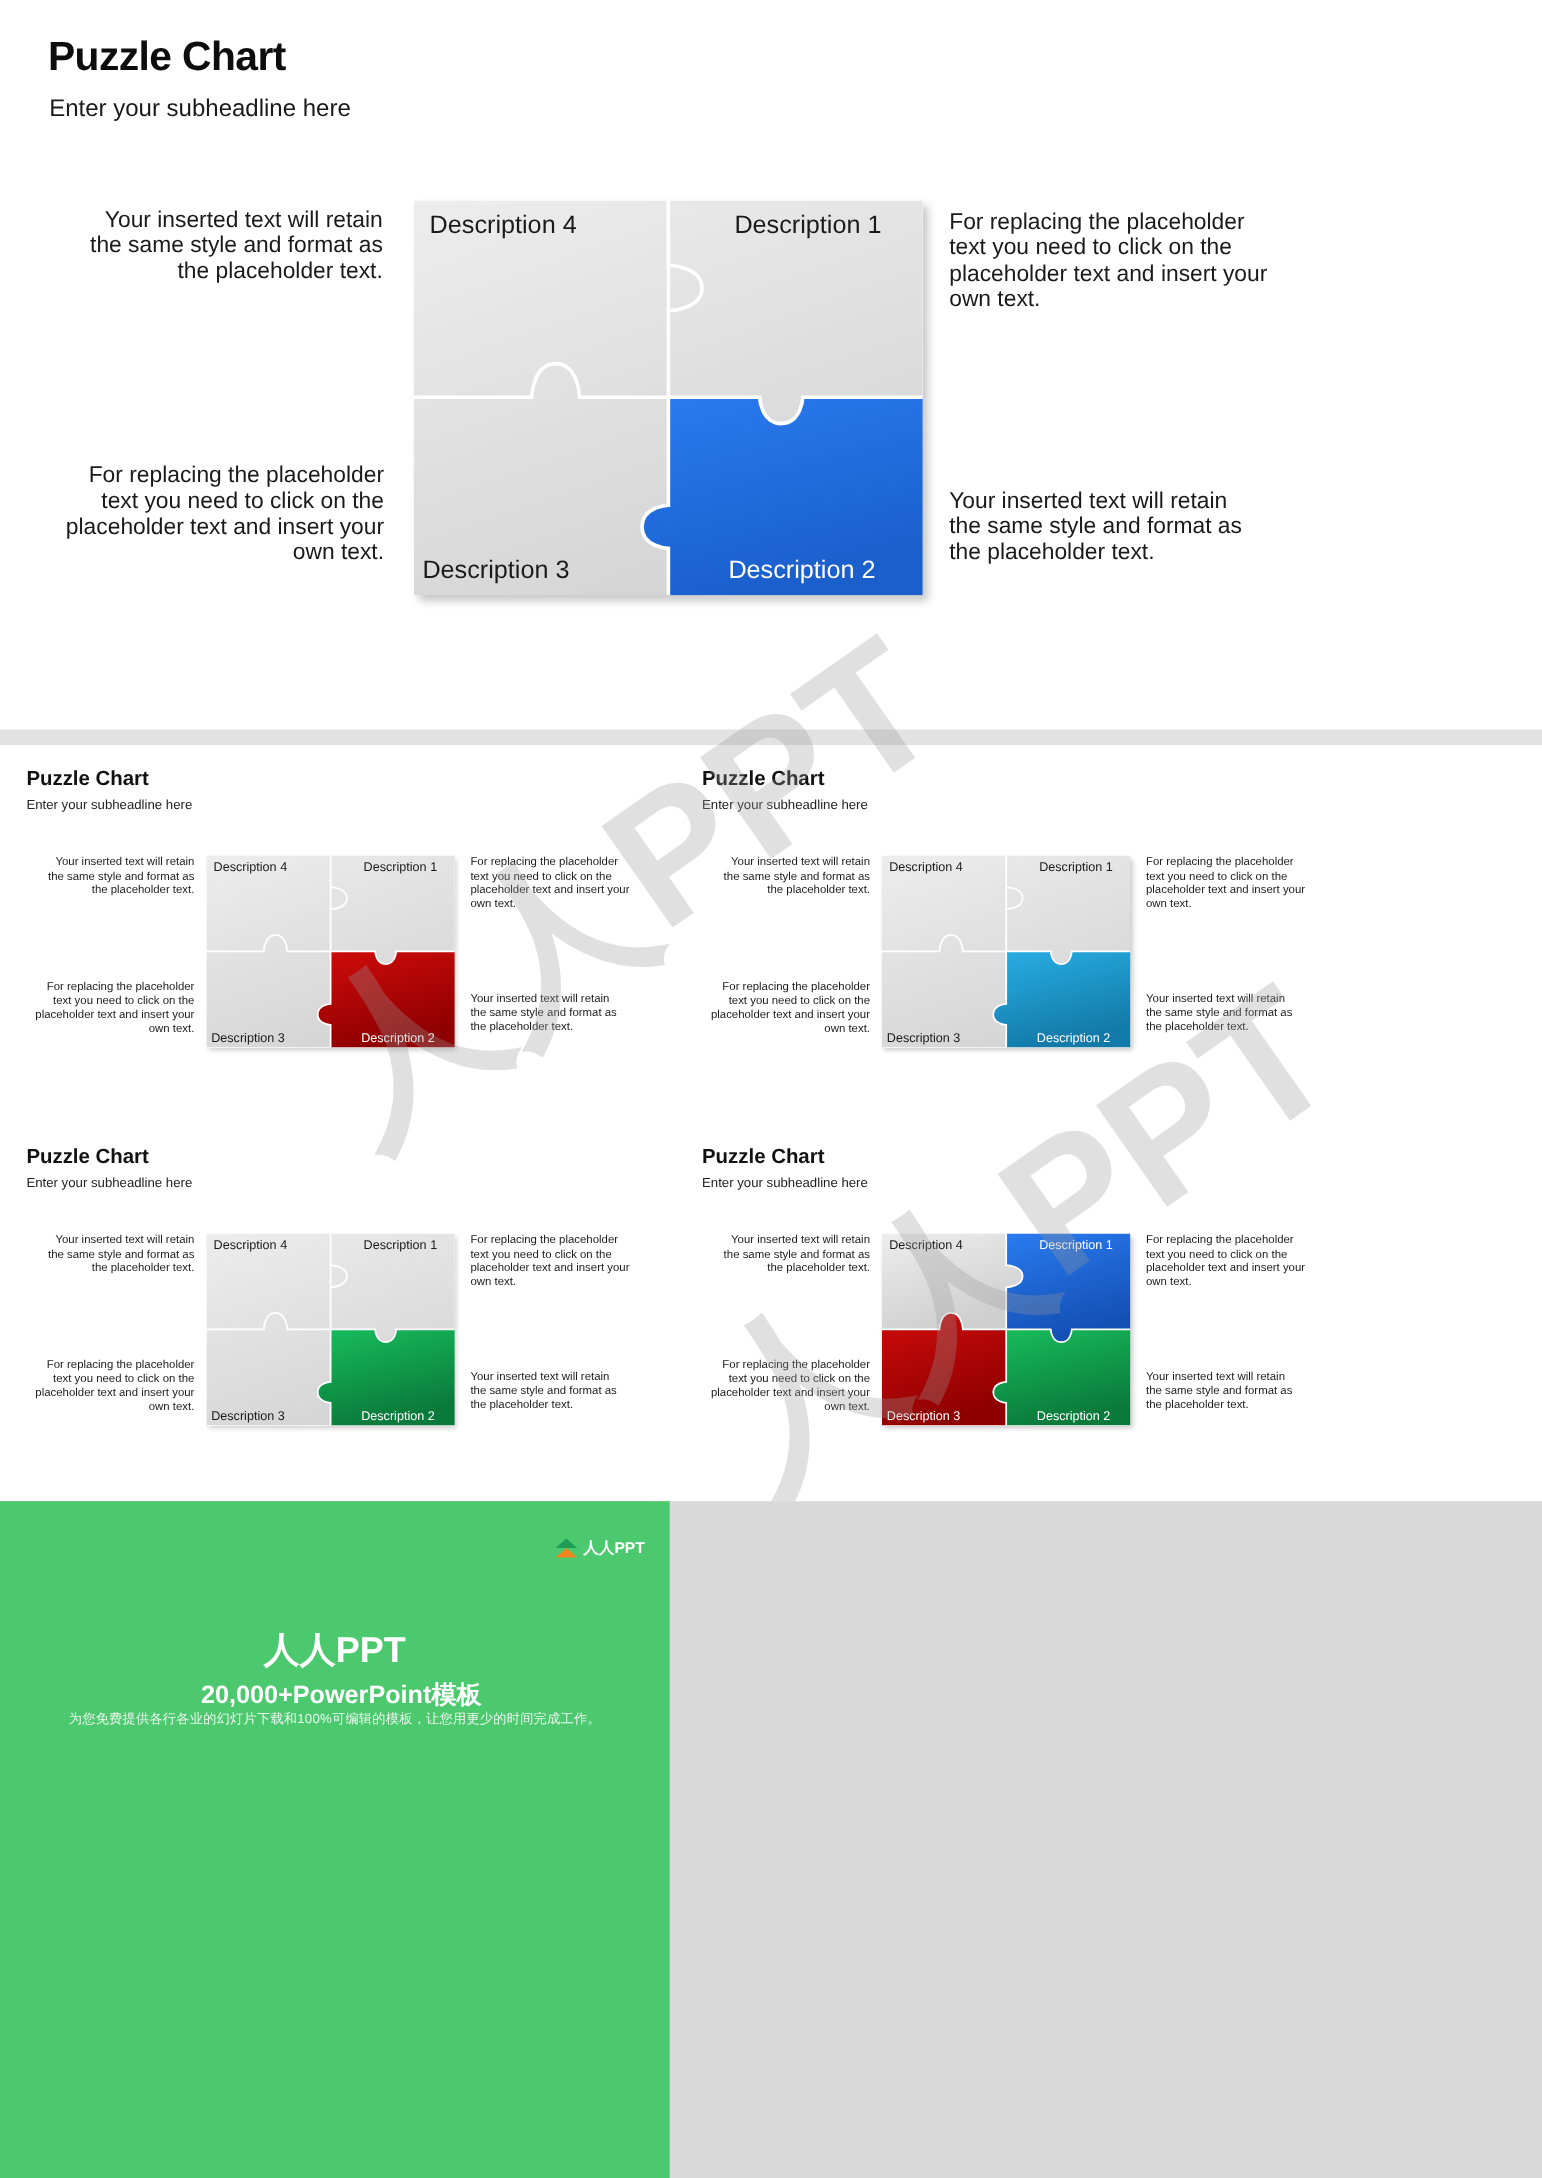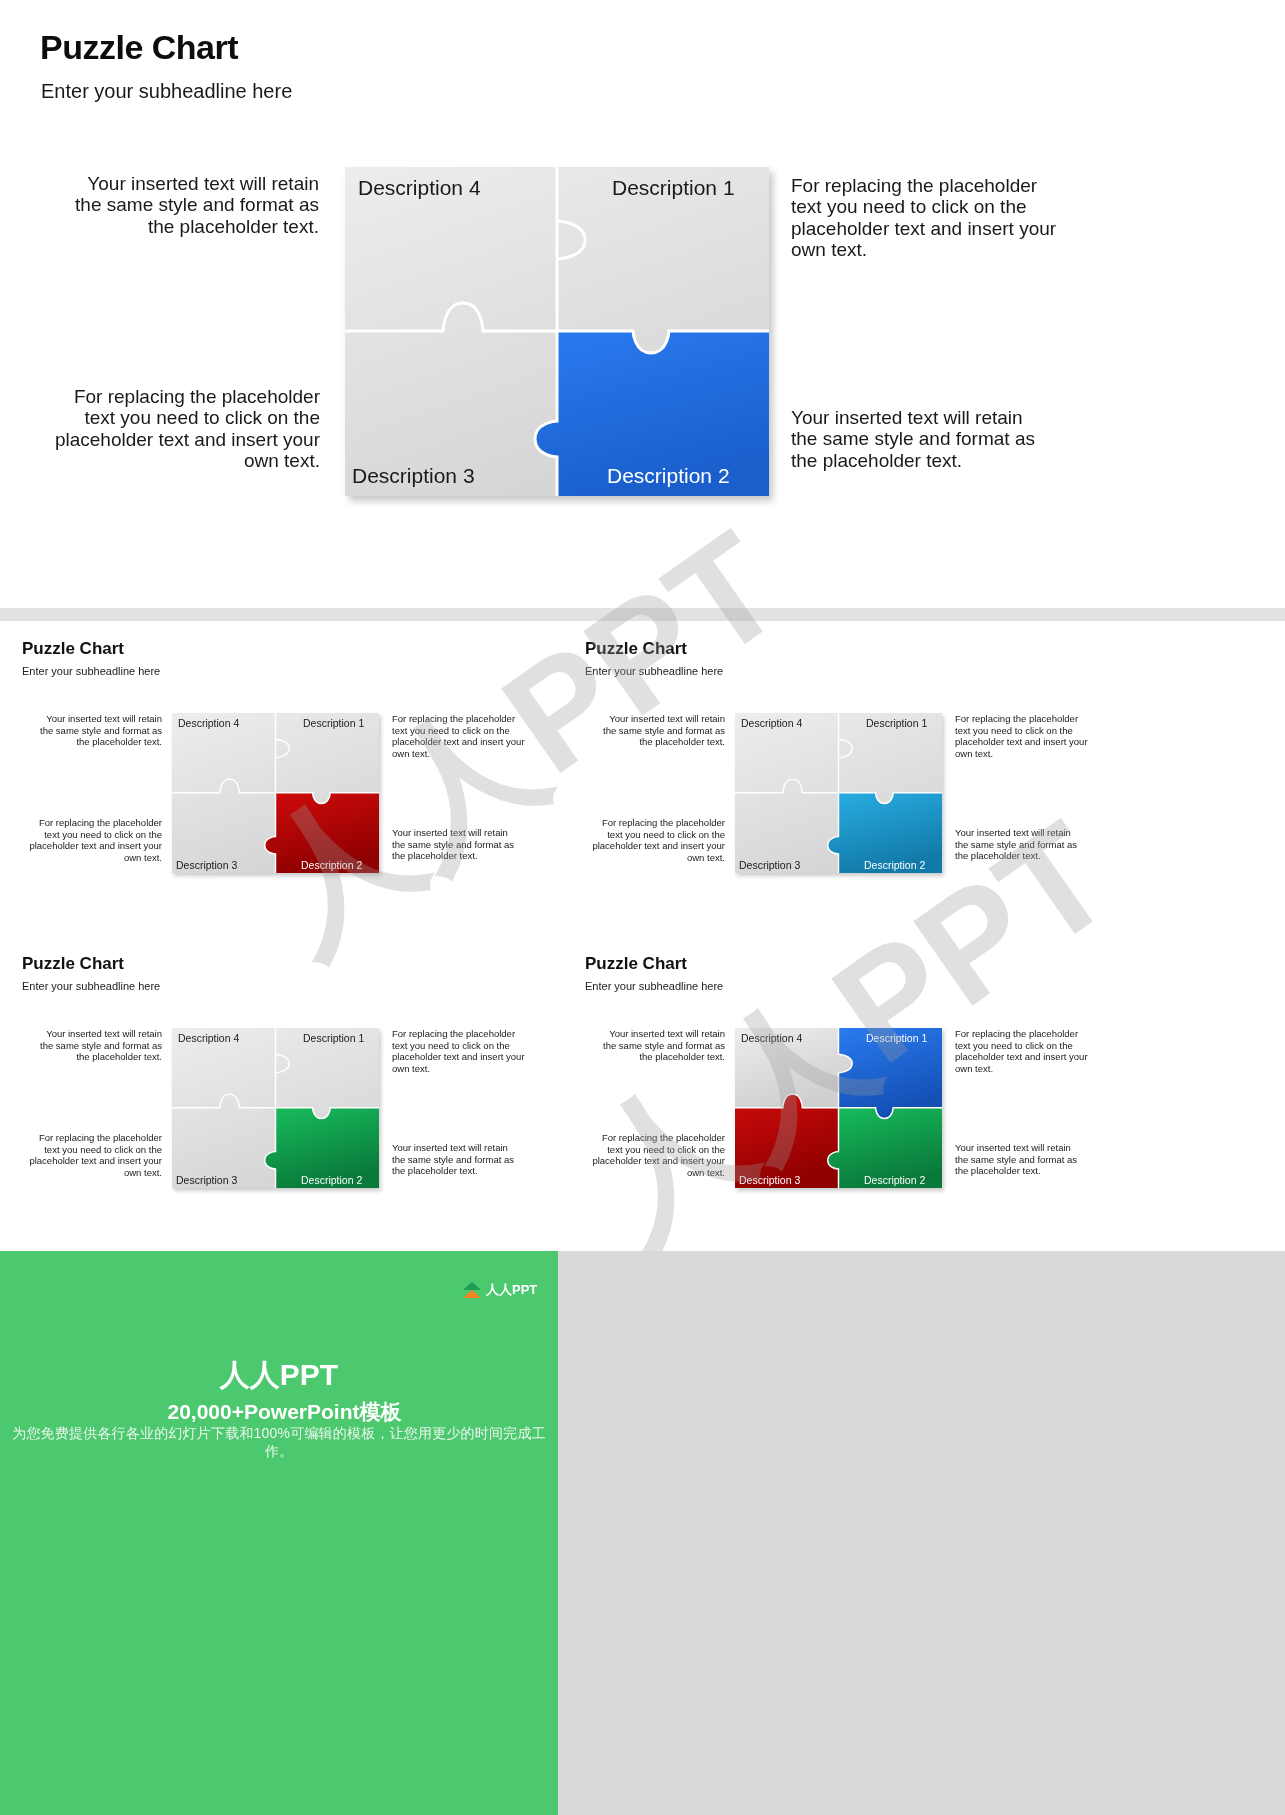--- a/index.html
+++ b/index.html
@@ -163,21 +163,21 @@
   .footer-brand {
     position:absolute; left:0; top:1355px; width:558px;
     text-align:center; font-size:30px; font-weight:bold; color:#ffffff;
   }
   .footer-tag {
     position:absolute; left:0; top:1398px; width:558px;
     text-align:center; font-size:21px; font-weight:bold; color:#ffffff;padding-left:11px;
   }
   .footer-note {
     position:absolute; left:0; top:1425px; width:558px;
-    text-align:center; font-size:14px; color:#eaf7ee; letter-spacing:0.2px;
+    text-align:center; font-size:11px; color:#eaf7ee; letter-spacing:0.2px;
   }
 </style>
 </head>
 <body>
 
 <div class="hero">
 
   <div class="hero-title">Puzzle Chart</div>
   <div class="hero-sub">Enter your subheadline here</div>
 

